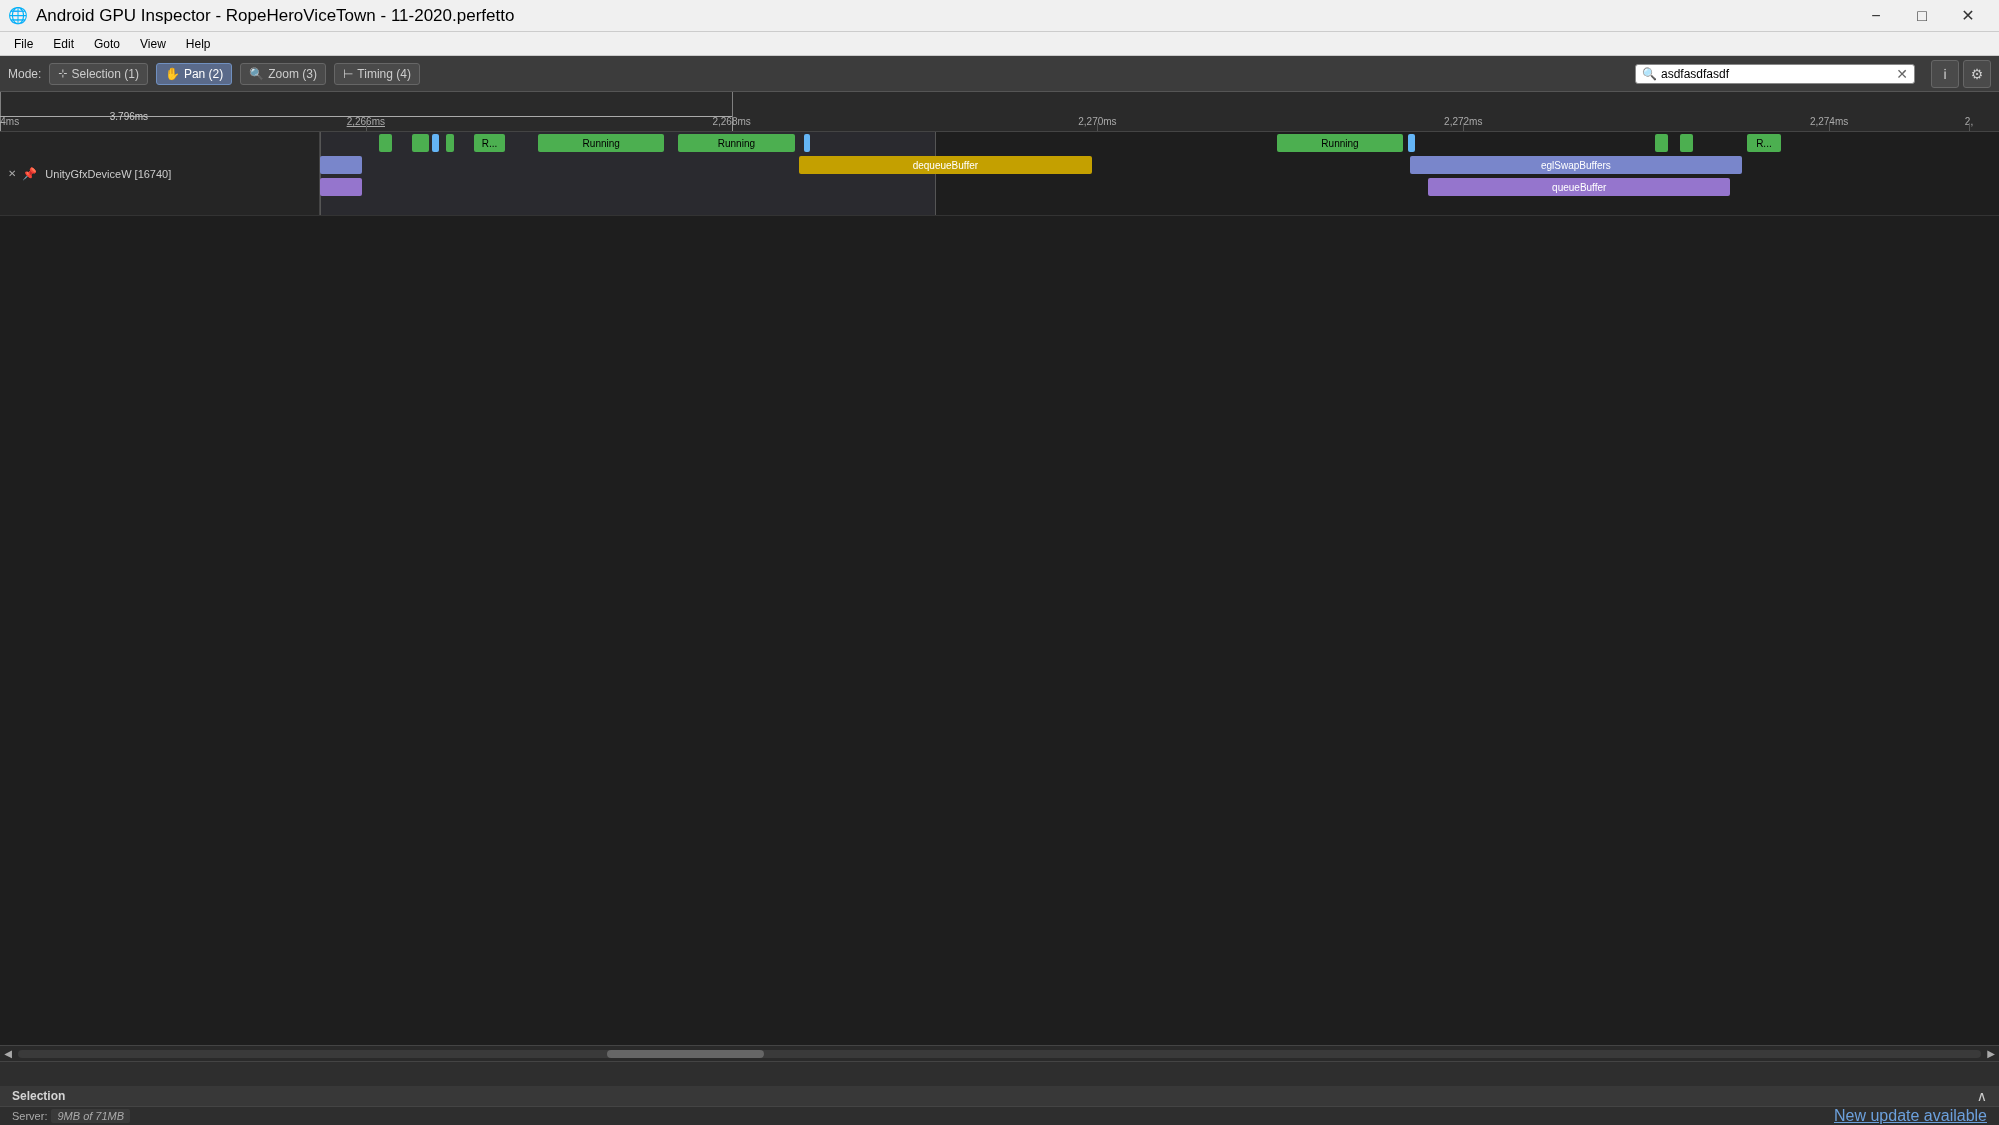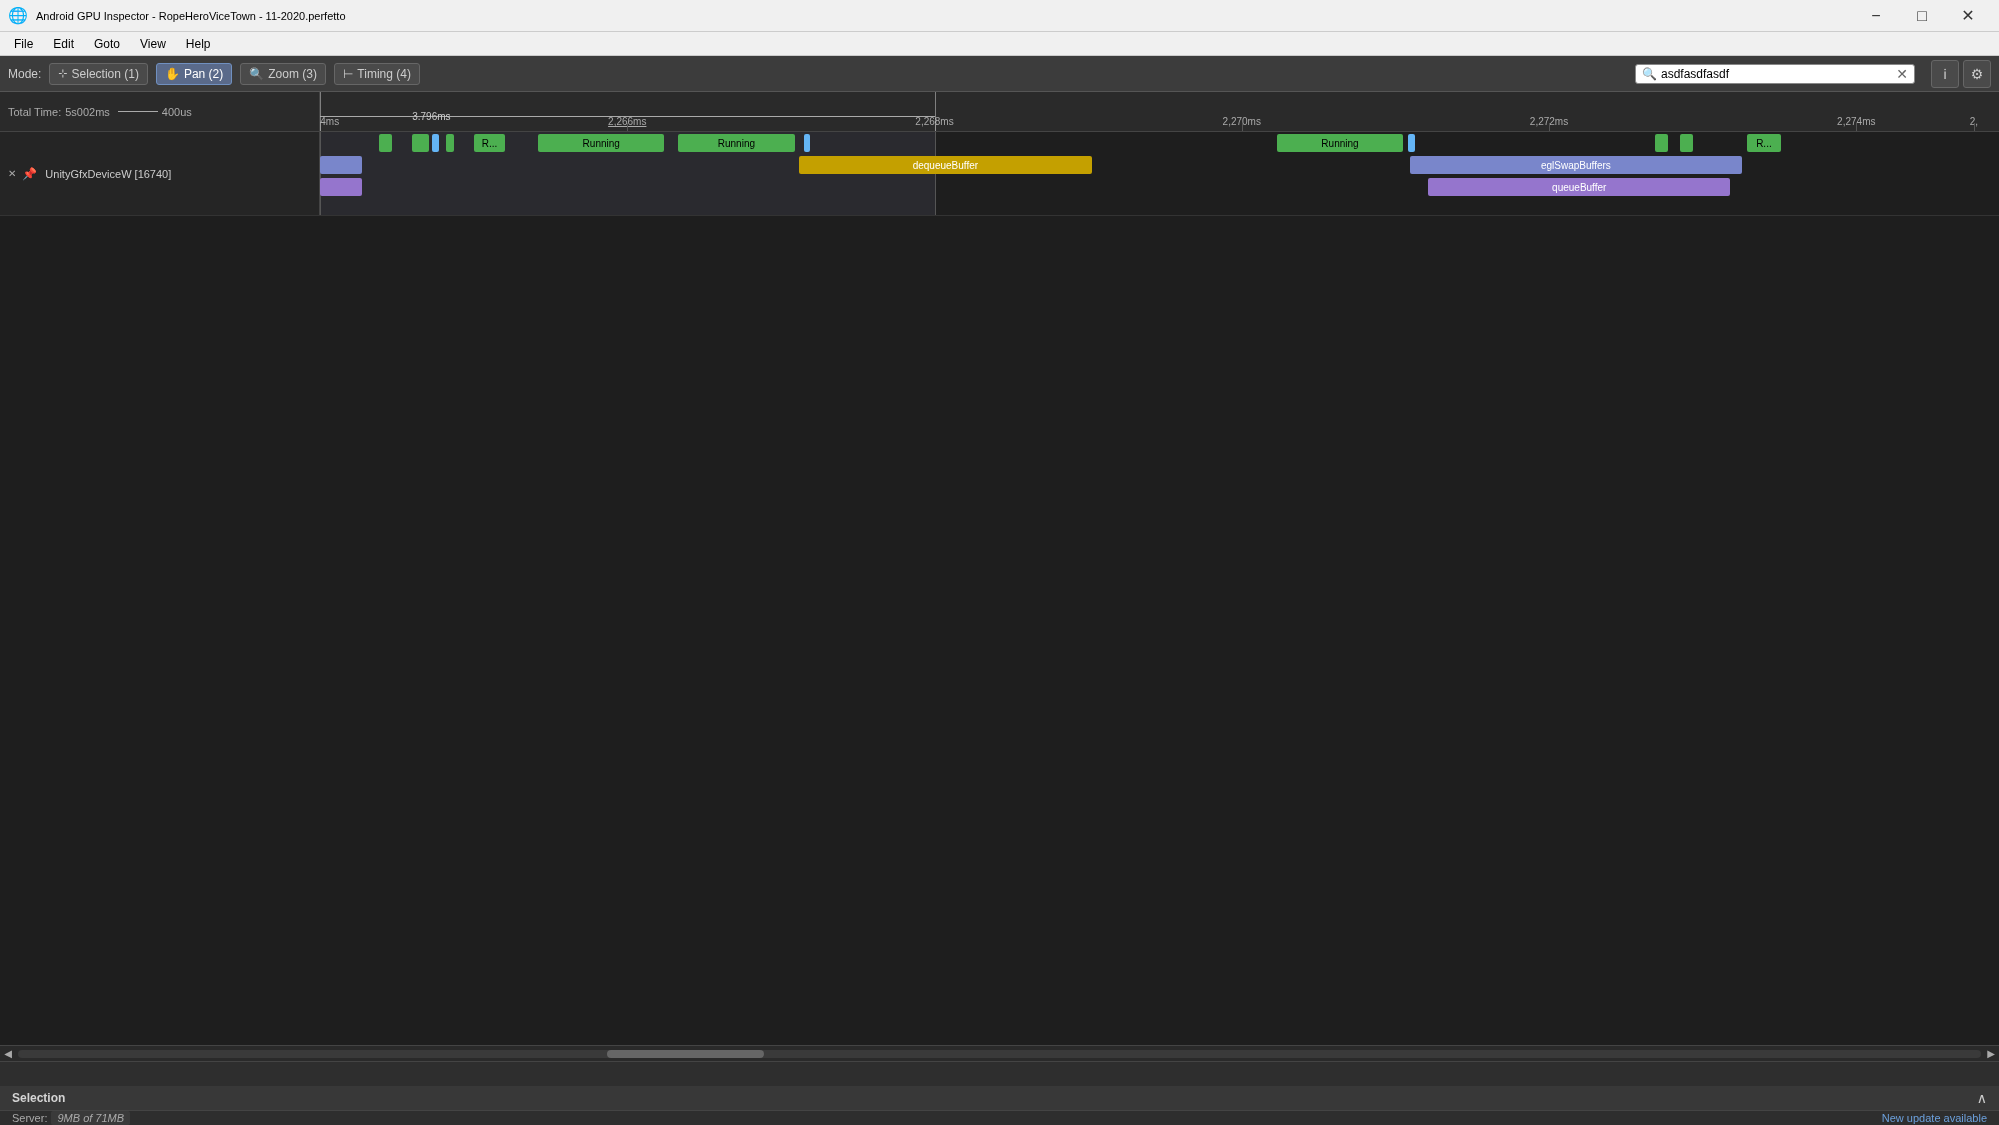--- a/index.html
+++ b/index.html
@@ -25,21 +25,21 @@
       padding: 0 8px;
       border-bottom: 1px solid #ccc;
       flex-shrink: 0;
     }
     .title-bar-left {
       display: flex;
       align-items: center;
       gap: 8px;
     }
     .title-bar-title {
-      font-size: 11px;
+      font-size: 17px;
       color: #000;
     }
     .title-bar-controls {
       display: flex;
       gap: 0;
     }
     .title-bar-btn {
       width: 46px;
       height: 32px;
       background: transparent;
@@ -315,22 +315,23 @@
       display: flex;
       align-items: center;
       padding: 0 12px;
       justify-content: space-between;
     }
     .server-info {
       font-size: 11px;
       color: #aaa;
     }
     .update-link {
-      font-size: 11px;
+      font-size: 16px;
       color: #6ca0dc;
+      text-decoration: underline;
       cursor: pointer;
     }
 
     
     .scrollbar-area {
       height: 16px;
       background: #2a2a2a;
       border-top: 1px solid #444;
       display: flex;
       align-items: center;
@@ -431,28 +432,20 @@
 
   <div class="mode-bar-actions">
     <button class="icon-btn" title="Info">ℹ</button>
     <button class="icon-btn" title="Settings">⚙</button>
   </div>
 </div>
 
 <div class="timeline-container">
 
   <div class="time-ruler">
-    <div class="ruler-left">
-      <span>Total Time:</span>
-      <span style="margin-left:4px;">5s002ms</span>
-      <div class="ruler-scale-indicator">
-        <div class="ruler-scale-line"></div>
-        <span>400us</span>
-      </div>
-    </div>
     <div class="ruler-right" id="ruler-right">
 
     <div class="ruler-time-label" style="left: 0%;">2,264ms</div>
         <div class="ruler-tick" style="left: 0%;"></div>
         <div class="ruler-time-label" style="left: 18.3%; text-decoration: underline;">2,266ms</div>
         <div class="ruler-tick" style="left: 18.3%;"></div>
         <div class="ruler-time-label" style="left: 36.6%;">2,268ms</div>
         <div class="ruler-tick" style="left: 36.6%;"></div>
         <div class="ruler-time-label" style="left: 54.9%;">2,270ms</div>
         <div class="ruler-tick" style="left: 54.9%;"></div>

